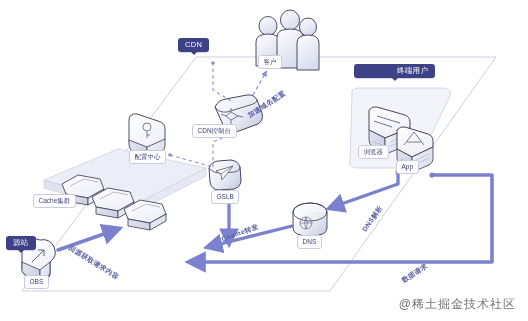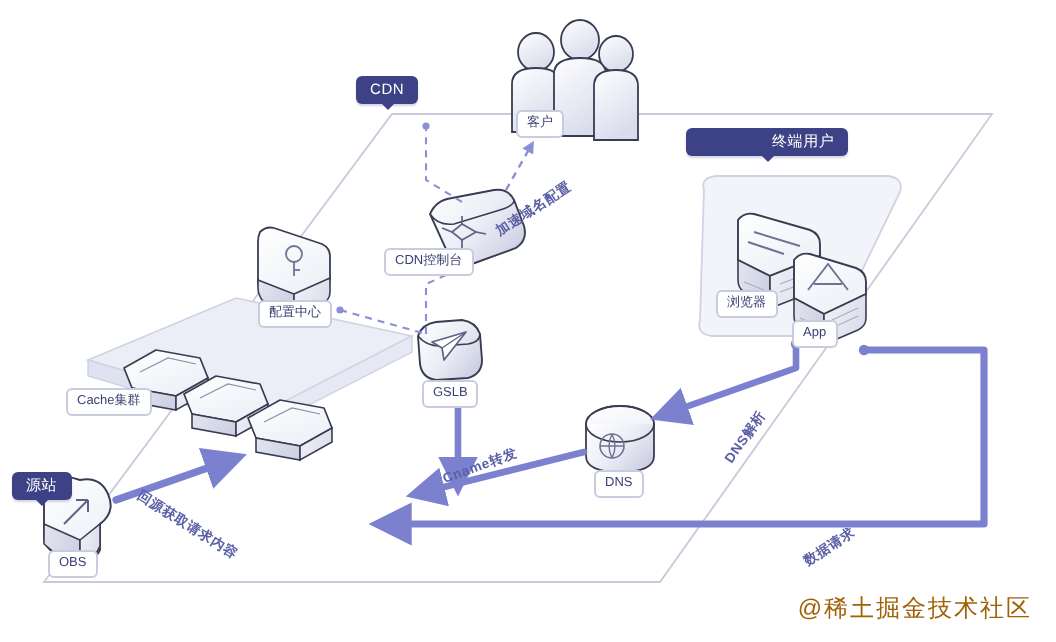--- a/index.html
+++ b/index.html
@@ -65,21 +65,21 @@
     font-weight:bold;
     white-space:nowrap;
     letter-spacing:.4px;
     z-index:30;
     transform-origin:0 0;
   }
   
   .watermark{
     position:absolute;
     right:12px; bottom:8px;
-    color:#a16207;
+    color:#737373;
     font-size:12px;
     letter-spacing:1px;
     white-space:nowrap;
     z-index:60;
   }
 </style>
 </head>
 <body>
 
 <div id="stage">
@@ -249,21 +249,21 @@
     </g>
 
     <circle cx="170" cy="155" r="1.8" fill="#8a8fd6"></circle>
     <circle cx="213" cy="63" r="1.8" fill="#8a8fd6"></circle>
     <circle cx="398" cy="172" r="2.6" fill="#7b80cf"></circle>
     <circle cx="432" cy="175" r="2.6" fill="#7b80cf"></circle>
   </svg>
 
   <div class="badge" style="left:178px;top:38px;">CDN</div>
 
-  <div class="badge" style="left:343px;top:64px;padding-left:43px;">终端用户</div>
+  <div class="badge" style="left:354px;top:64px;padding-left:43px;">终端用户</div>
 
   <div class="badge" style="left:6px;top:236px;">源站</div>
 
   <div class="chip" style="left:258px;top:55px;">客户</div>
 
   <div class="chip" style="left:129px;top:150px;">配置中心</div>
 
   <div class="chip" style="left:192px;top:124px;">CDN控制台</div>
 
   <div class="chip" style="left:211px;top:190px;">GSLB</div>

